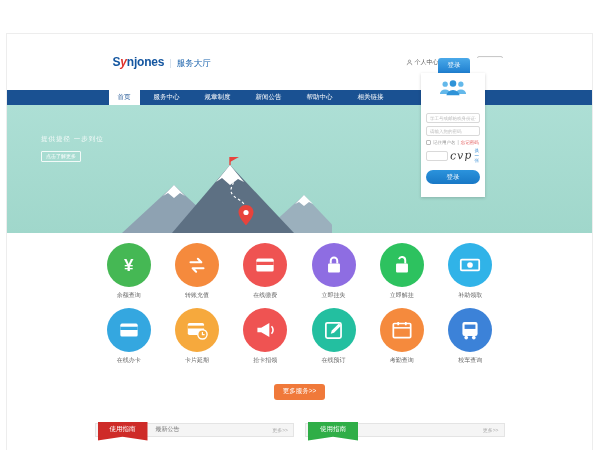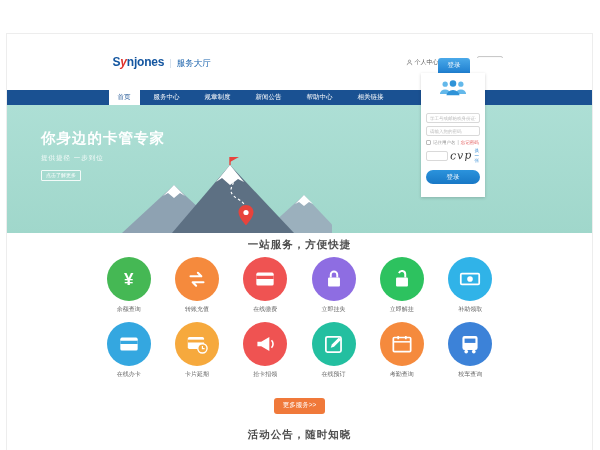--- a/index.html
+++ b/index.html
@@ -117,21 +117,20 @@
         <div class="nav-item">规章制度</div>
         <div class="nav-item">新闻公告</div>
         <div class="nav-item">帮助中心</div>
         <div class="nav-item">相关链接</div>
       </div>
   </div>
   <div class="nav-gap"></div>
 
   <div class="hero">
     <div class="hero-copy">
-      <div class="hero-title">你身边的卡管专家</div>
       <div class="hero-sub">提供捷径 一步到位</div>
       <span class="hero-cta">点击了解更多</span>
     </div>
     <svg class="mountains" width="220" height="78" viewBox="0 0 220 78">
       <path d="M10 78 L62 30 L114 78 Z" fill="#8ea2b2"></path>
       <path d="M62 30 l-11 11 5 -3 6 5 6 -5 5 3 z" fill="#fff"></path>
       <path d="M150 78 L192 40 L228 78 Z" fill="#9bb0bd"></path>
       <path d="M192 40 l-9 9 4 -2 5 4 5 -4 4 2 z" fill="#fff"></path>
       <path d="M60 78 L118 10 L182 78 Z" fill="#5d7083"></path>
       <path d="M118 10 l-14 17 6 -4 8 7 8 -6 6 3 z" fill="#fff"></path>
@@ -165,21 +164,20 @@
     </div>
     <div class="captcha-row">
       <input type="text" style="">
       <span class="captcha-img">cvp</span>
       <span class="refresh">换一张</span>
     </div>
     <button class="login-submit">登录</button>
   </div>
 
   <div class="services">
-    <div class="section-heading">一站服务，方便快捷</div>
     <div class="svc-grid">
         <div class="svc">
           <div class="circle" style="background: rgb(69, 184, 84);">
             <span class="glyph">¥</span>
           </div>
           <div class="svc-label">余额查询</div>
         </div>
         <div class="svc">
           <div class="circle" style="background: rgb(245, 138, 61);">
             <svg width="26" height="26" viewBox="0 0 24 24">
@@ -283,21 +281,20 @@
           </div>
           <div class="svc-label">校车查询</div>
         </div>
       </div>
     <div class="more-wrap">
       <span class="more-btn">更多服务&gt;&gt;</span>
     </div>
   </div>
 
   <div class="announce">
-    <div class="section-heading">活动公告，随时知晓</div>
     <div class="panels">
         <div class="panel">
           <span class="ribbon" style="background: rgb(206, 43, 40);">使用指南</span>
           <span class="panel-tab2">最新公告</span>
           <span class="panel-more">更多&gt;&gt;</span>
         </div>
         <div class="panel">
           <span class="ribbon" style="background: rgb(47, 174, 71);">使用指南</span>
           <span class="panel-more">更多&gt;&gt;</span>
         </div>

